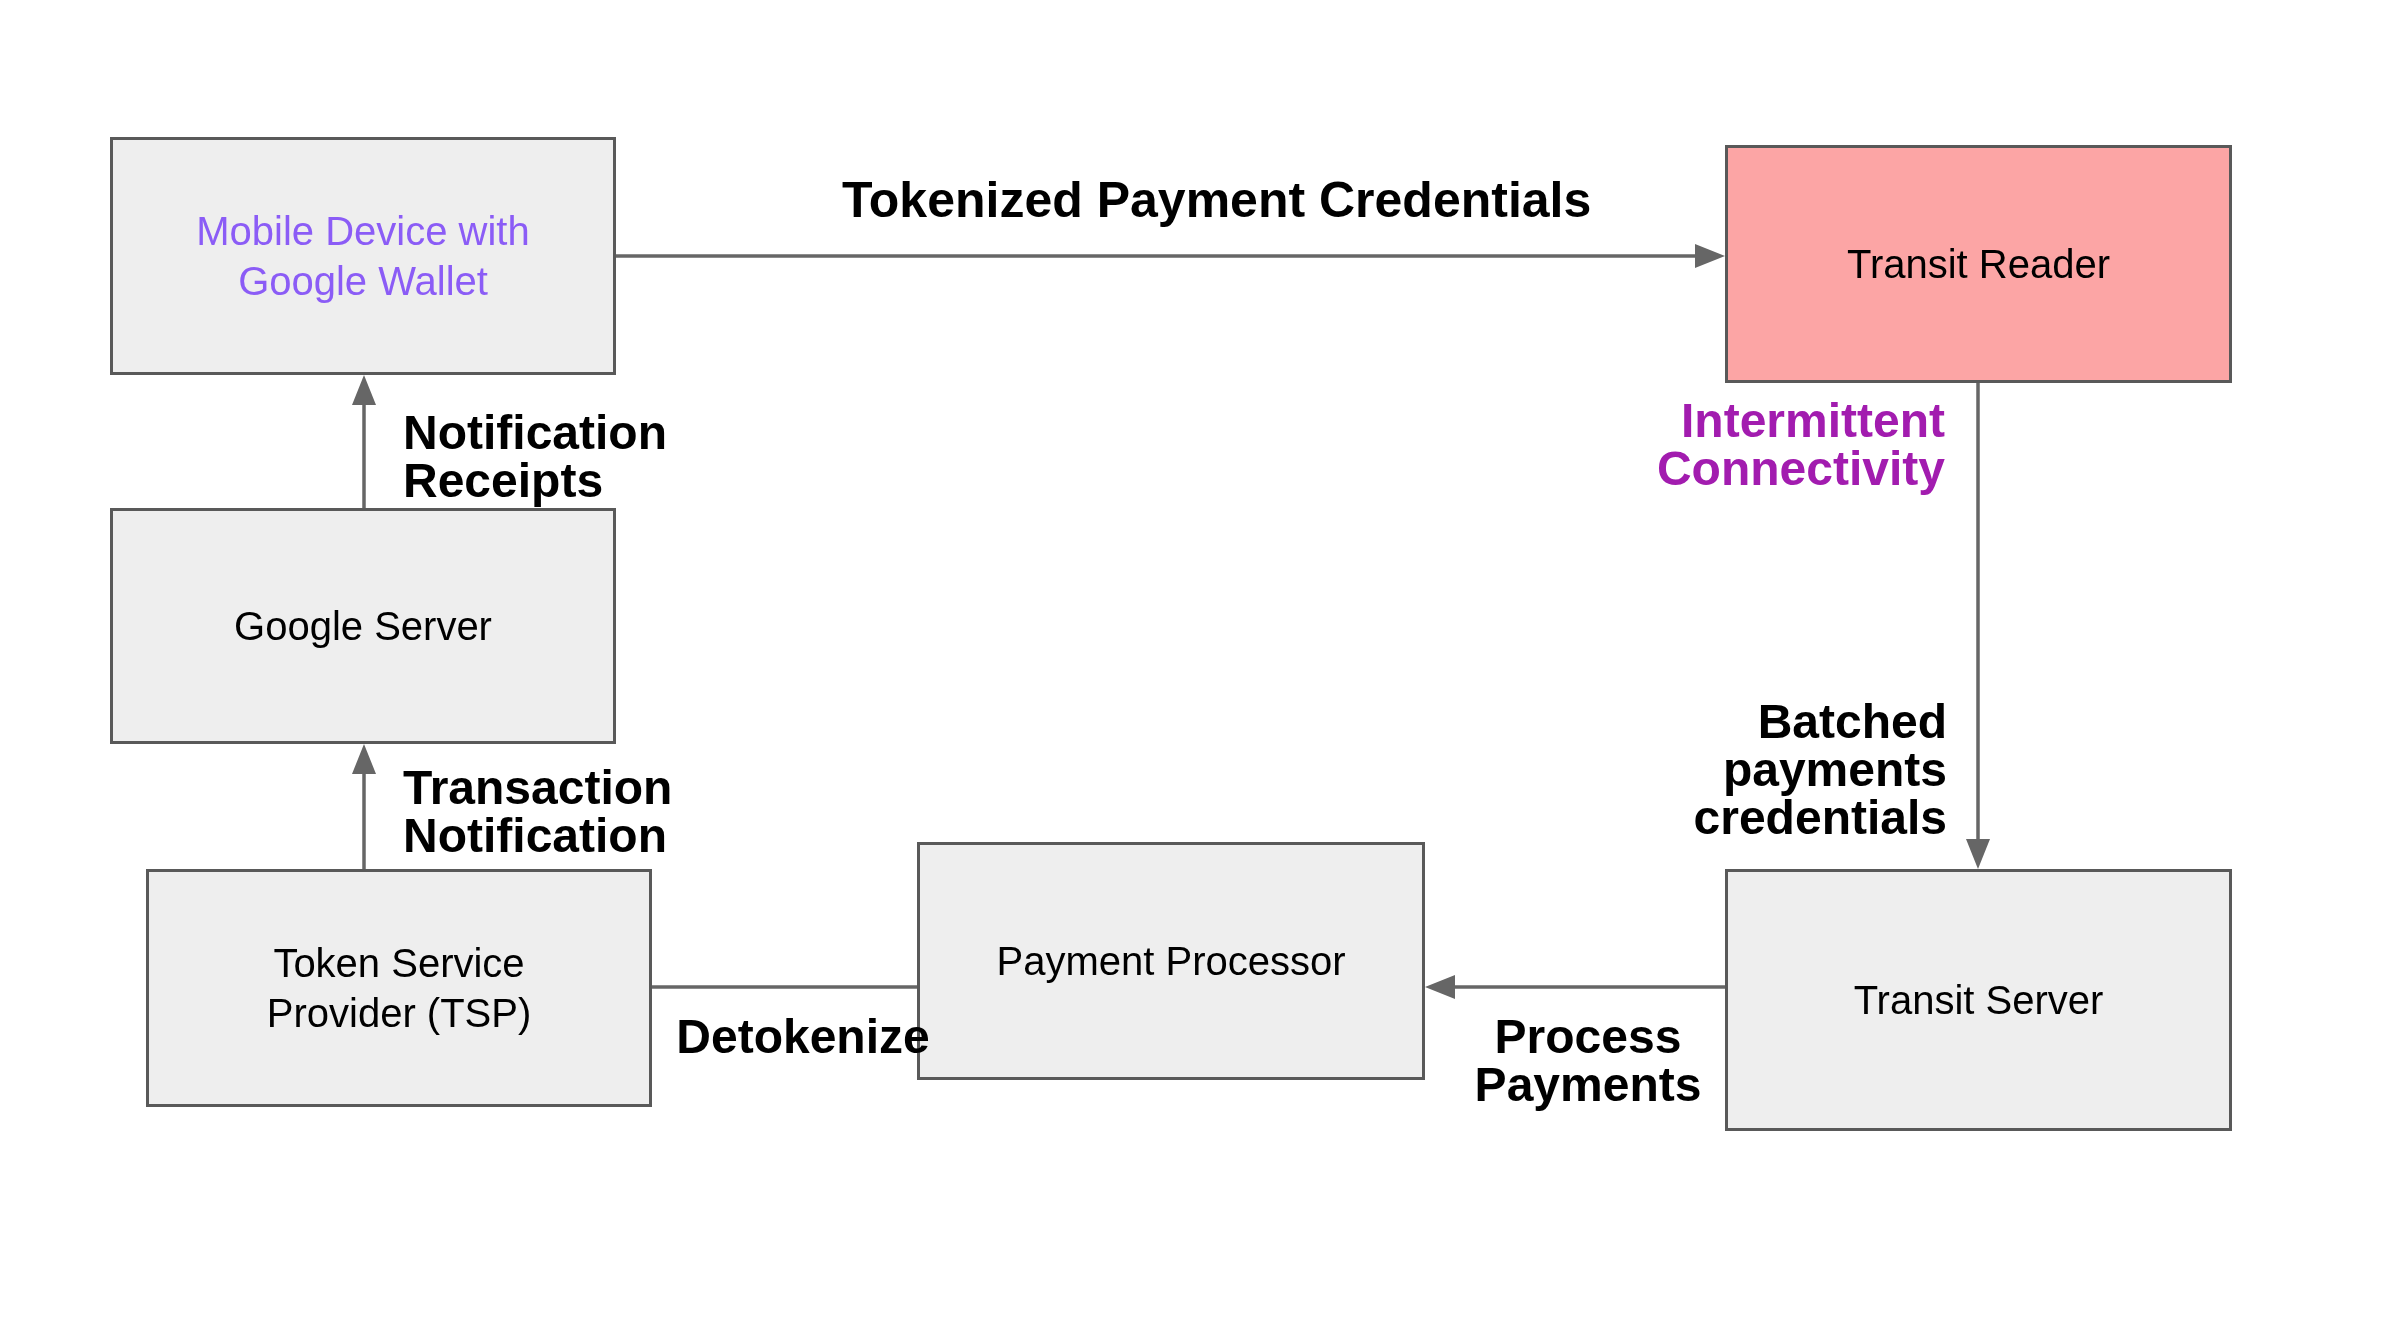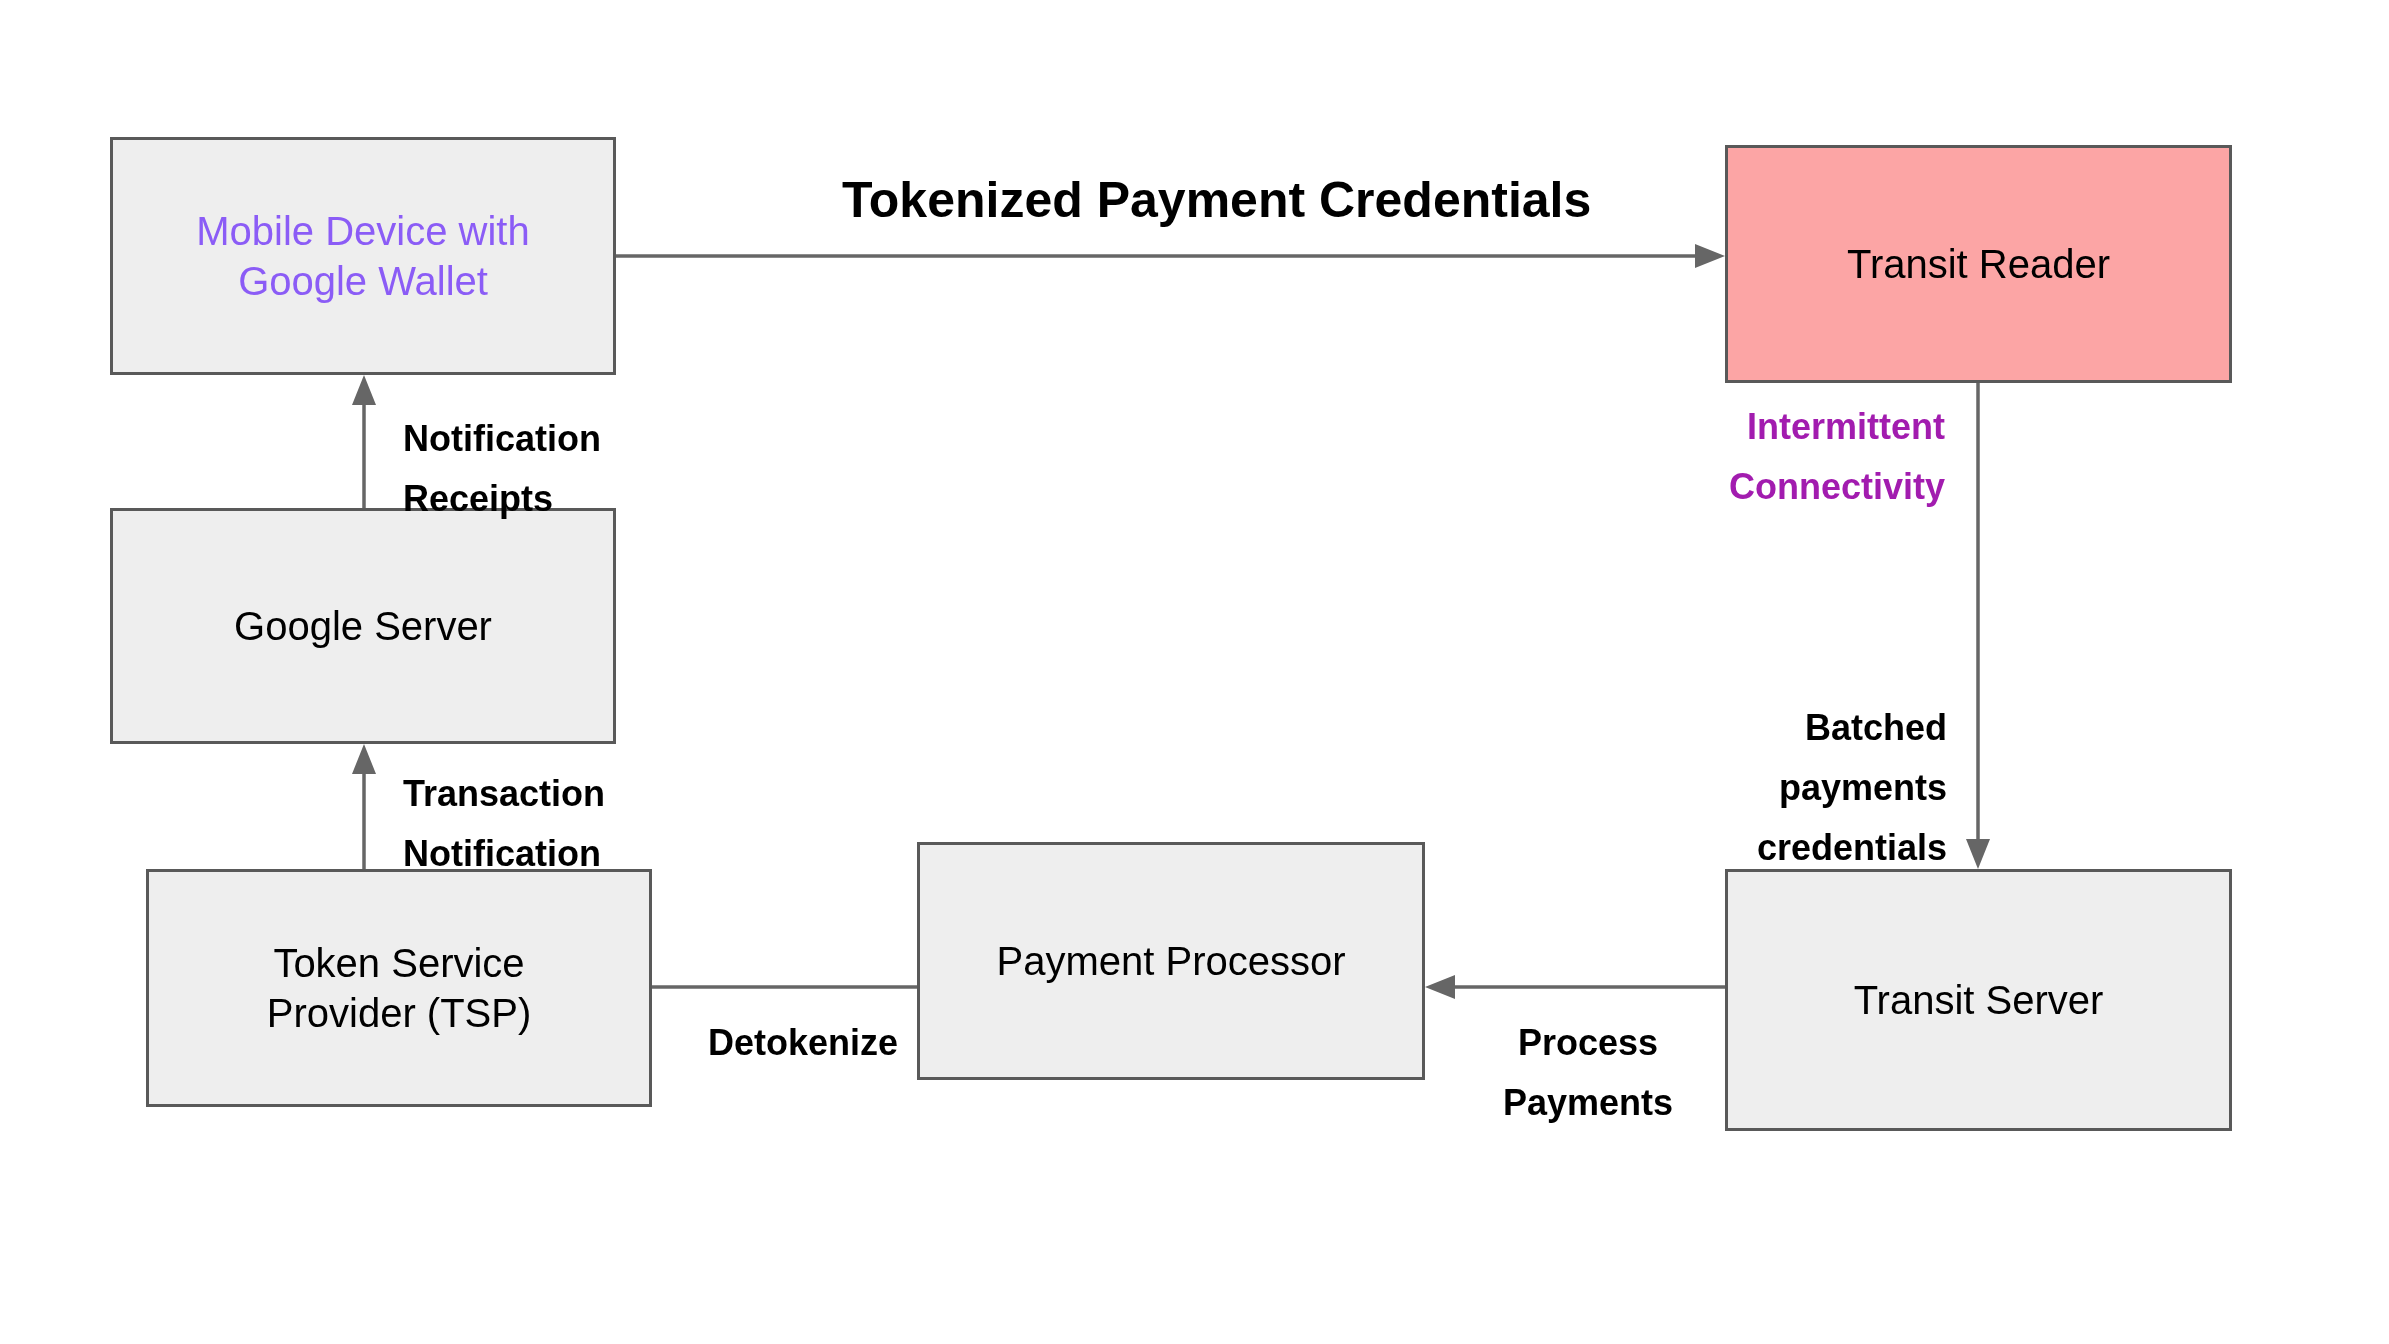--- a/index.html
+++ b/index.html
@@ -32,23 +32,23 @@
     text-align: center;
   }
   .node-label {
     font-size: 40px;
     line-height: 1.25;
     color: #000000;
     padding: 0 60px;
   }
   .edge-label {
     position: absolute;
-    font-size: 36px;
+    font-size: 48px;
     font-weight: 700;
-    line-height: 60px;
+    line-height: 48px;
     color: #000000;
     white-space: pre-line;
   }
   .edge-label.title-label {
     font-size: 50px;
     line-height: 56px;
   }
   .align-right { text-align: right; }
   .align-center { text-align: center; }
 </style>

